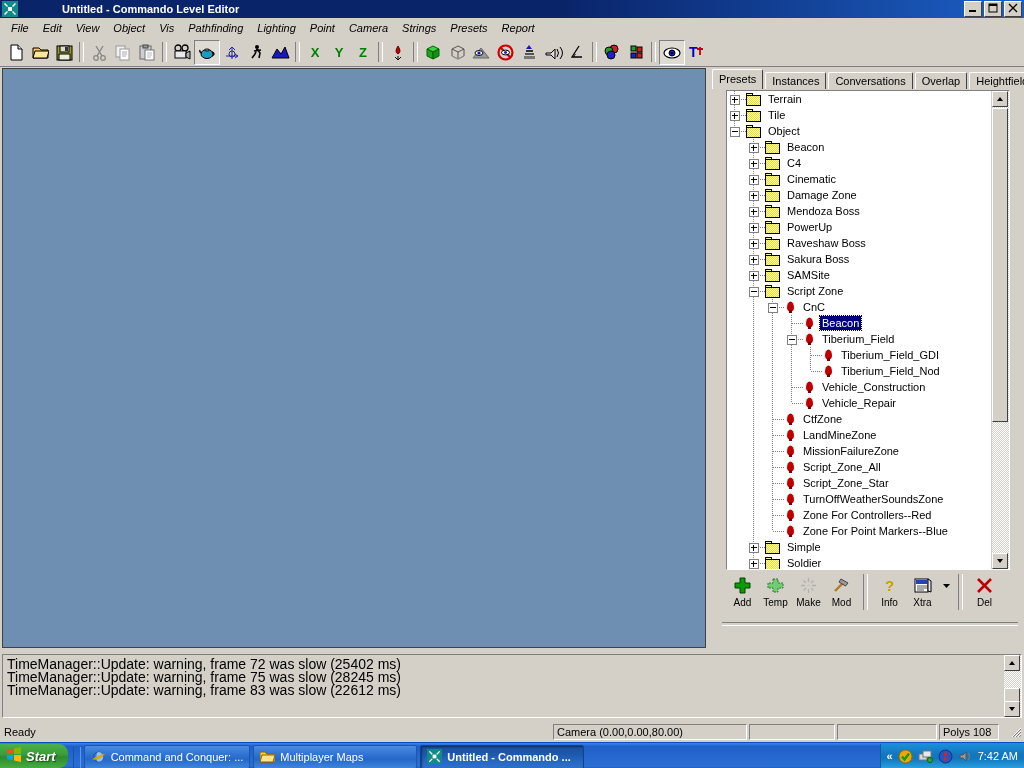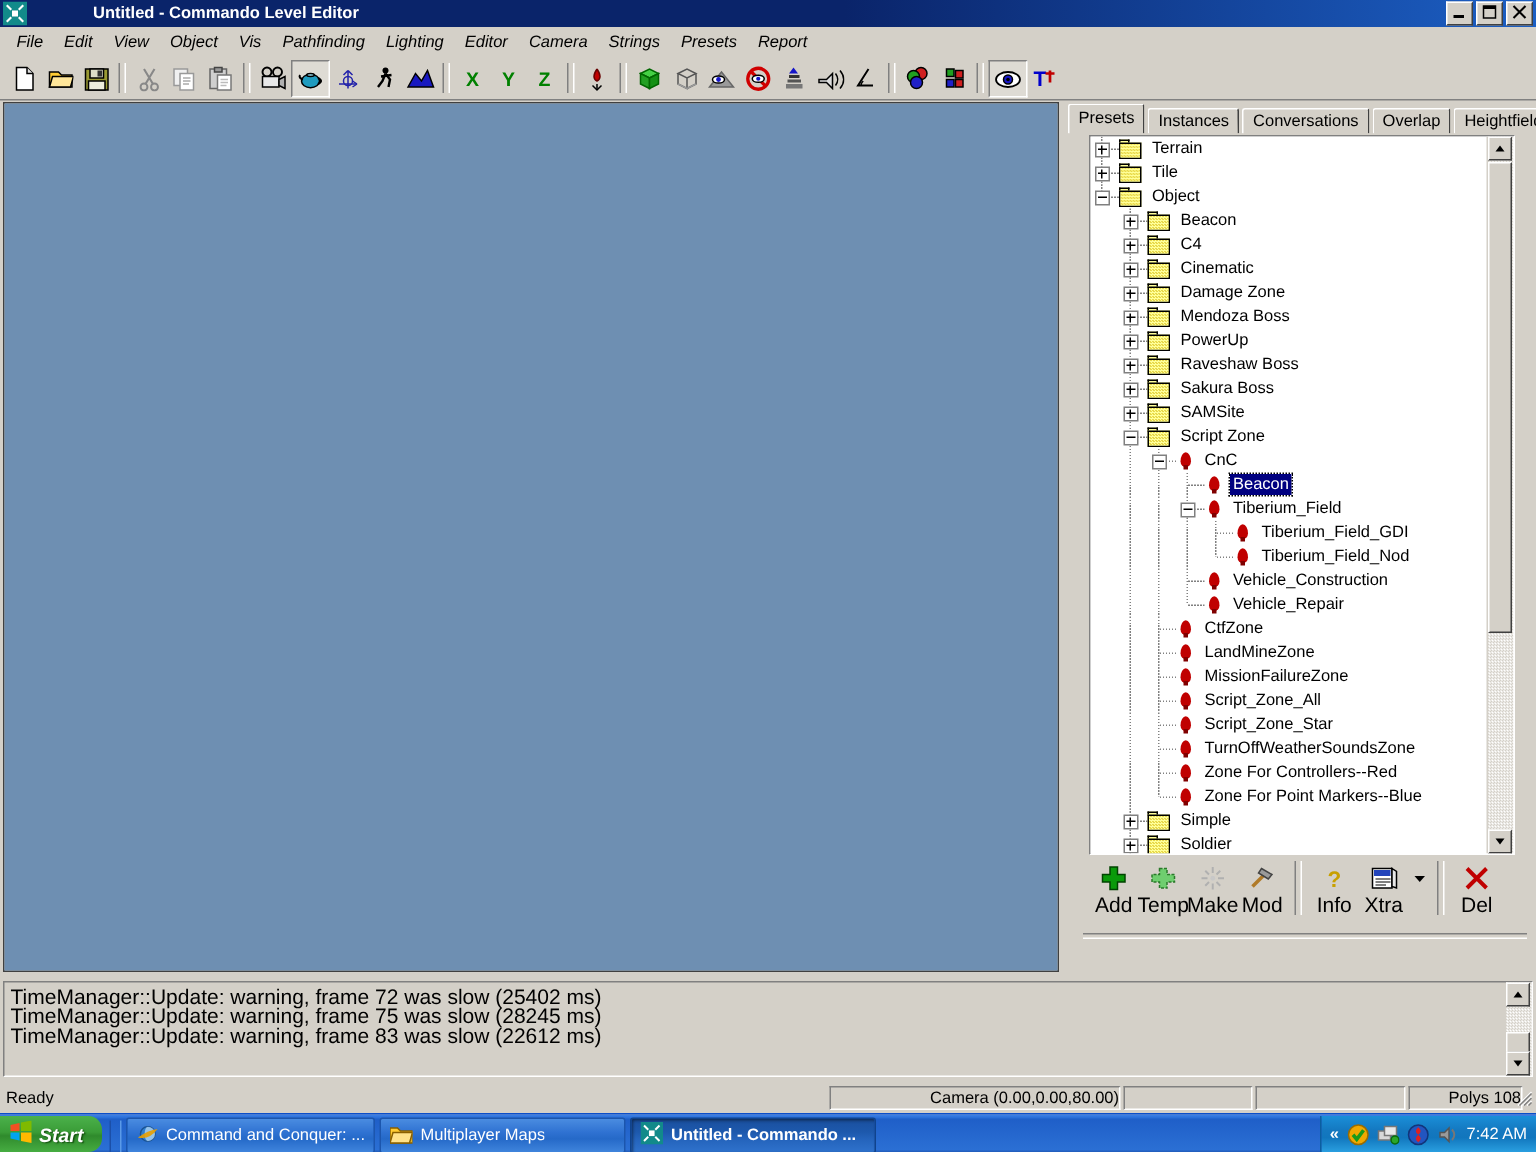--- a/index.html
+++ b/index.html
@@ -120,38 +120,38 @@
   }
   .arrowup{width:0;height:0;border-left:3px solid transparent;border-right:3px solid transparent;border-bottom:4px solid #000;}
   .arrowdn{width:0;height:0;border-left:3px solid transparent;border-right:3px solid transparent;border-top:4px solid #000;}
 
   
   .pbar{
     position:absolute;left:16px;top:504px;width:284px;height:46px;display:flex;align-items:flex-start;
   }
   .pbtn{width:33px;height:44px;display:flex;flex-direction:column;align-items:center;justify-content:flex-start;}
   .pbtn .ic{height:22px;display:flex;align-items:center;justify-content:center;}
-  .pbtn .lb{font-size:14px;line-height:12px;margin-top:1px;}
+  .pbtn .lb{font-size:10px;line-height:12px;margin-top:1px;}
   .psep{width:3px;height:36px;border-left:1px solid #808080;border-right:1px solid #fff;margin:0 5px;}
   .pbar-rule{position:absolute;left:12px;top:552px;width:296px;height:2px;border-top:1px solid #808080;border-bottom:1px solid #fff;}
 
   
   .logpanel{
     position:absolute;left:2px;top:654px;width:1020px;height:64px;
     border:1px solid #808080;border-right-color:#fff;border-bottom-color:#fff;
     background:#d4d0c8;box-sizing:border-box;
   }
   .logtext{position:absolute;left:4px;top:3px;right:19px;bottom:2px;font-size:14px;line-height:13px;color:#000;overflow:hidden;}
 
   
   .statusbar{position:absolute;left:0;top:722px;width:1024px;height:20px;background:#d4d0c8;display:flex;align-items:center;}
   .sbpanel{
     height:16px;margin:0 1px;box-sizing:border-box;
     border:1px solid #808080;border-right-color:#fff;border-bottom-color:#fff;
-    font-size:11px;line-height:14px;padding-left:3px;color:#000;text-align:right;
+    font-size:11px;line-height:14px;padding-left:3px;color:#000;
   }
   .sbready{flex:0 0 auto;padding-left:4px;font-size:11px;color:#000;}
   .grip{position:absolute;right:2px;top:4px;width:12px;height:12px;}
 
   
   .taskbar{
     position:absolute;left:0;top:742px;width:1024px;height:26px;
     background:linear-gradient(to bottom,#3f82e8 0%,#2a6fd8 8%,#1f5fc8 12%,#2b6fd4 90%,#1b4fa8 100%);
     display:flex;align-items:flex-end;border-top:1px solid #0b4ec9;
   }
@@ -220,21 +220,21 @@
   </div>
 
   <div class="menubar">
     <div class="menuitem">File</div>
     <div class="menuitem">Edit</div>
     <div class="menuitem">View</div>
     <div class="menuitem">Object</div>
     <div class="menuitem">Vis</div>
     <div class="menuitem">Pathfinding</div>
     <div class="menuitem">Lighting</div>
-    <div class="menuitem">Editor</div>
+    <div class="menuitem">Point</div>
     <div class="menuitem">Camera</div>
     <div class="menuitem">Strings</div>
     <div class="menuitem">Presets</div>
     <div class="menuitem">Report</div>
   </div>
 
   <div class="toolbar">
 
     <div class="tbtn">
       <svg width="17" height="17">
@@ -959,21 +959,21 @@
         <span class="arrowdn"></span>
       </div>
     </div>
   </div>
 
   <div class="statusbar">
     <div class="sbready" style="width:548px">Ready</div>
     <div class="sbpanel" style="width:194px">Camera (0.00,0.00,80.00)</div>
     <div class="sbpanel" style="width:86px"></div>
     <div class="sbpanel" style="width:100px"></div>
-    <div class="sbpanel" style="width:76px">Polys 108</div>
+    <div class="sbpanel" style="width:60px">Polys 108</div>
     <span class="grip">
       <svg width="12" height="12">
           <g stroke="#fff" stroke-width="1">
             <path d="M11 2 L2 11 M11 5 L5 11 M11 8 L8 11"></path>
           </g>
           <g stroke="#808080" stroke-width="1">
             <path d="M11 3 L3 11 M11 6 L6 11 M11 9 L9 11"></path>
           </g>
         </svg>
     </span>

